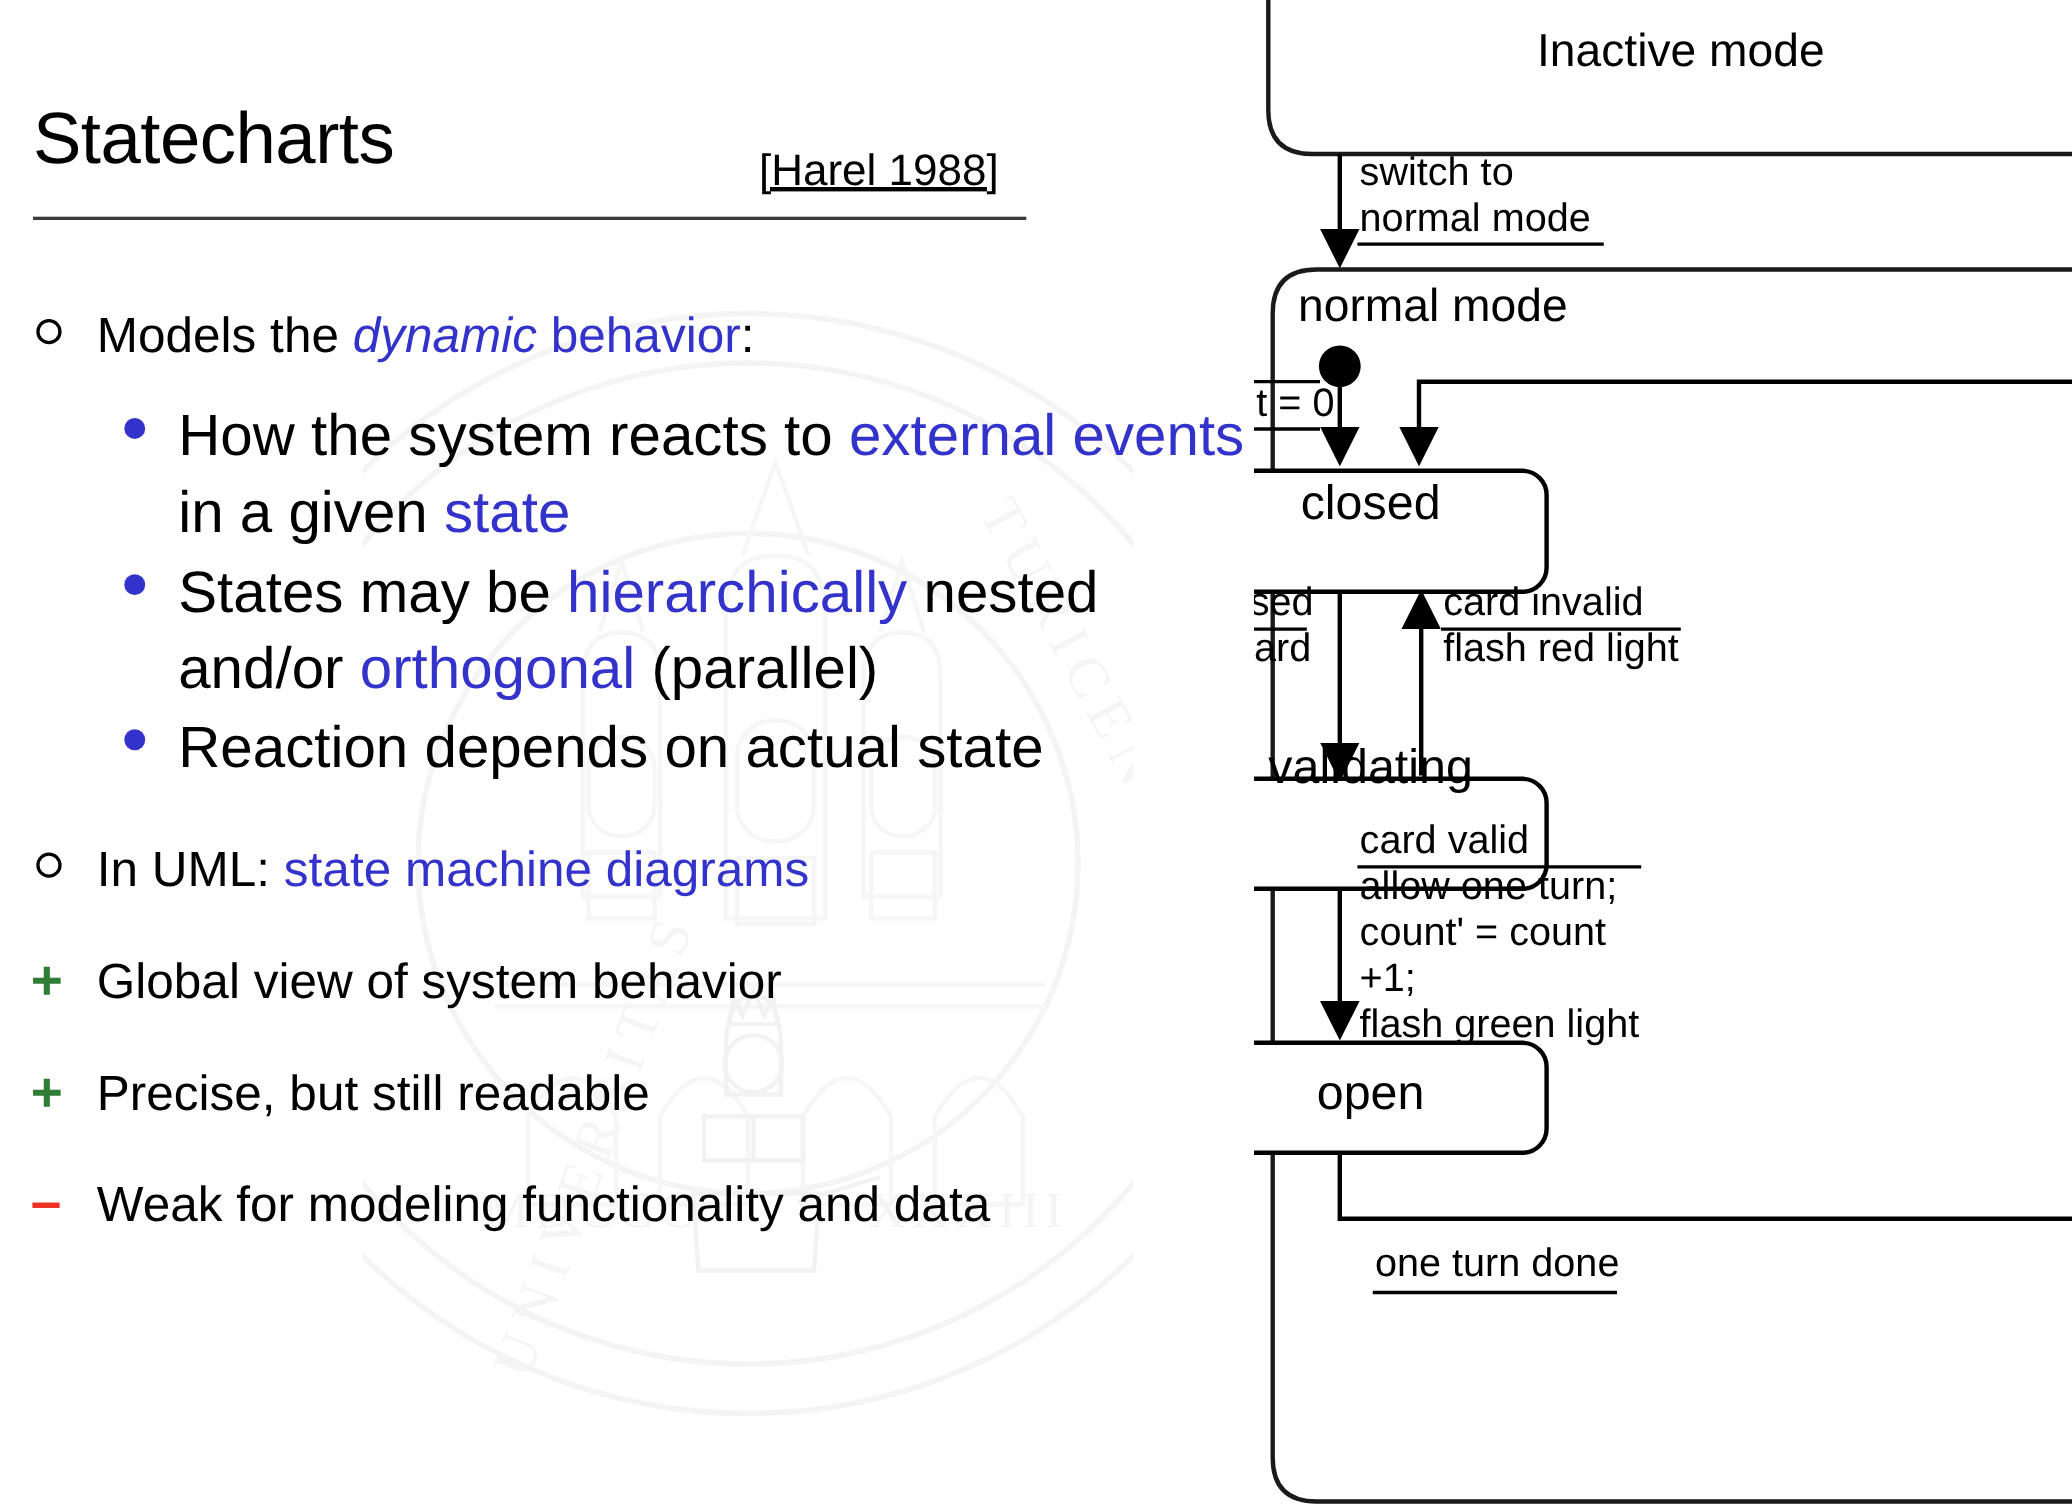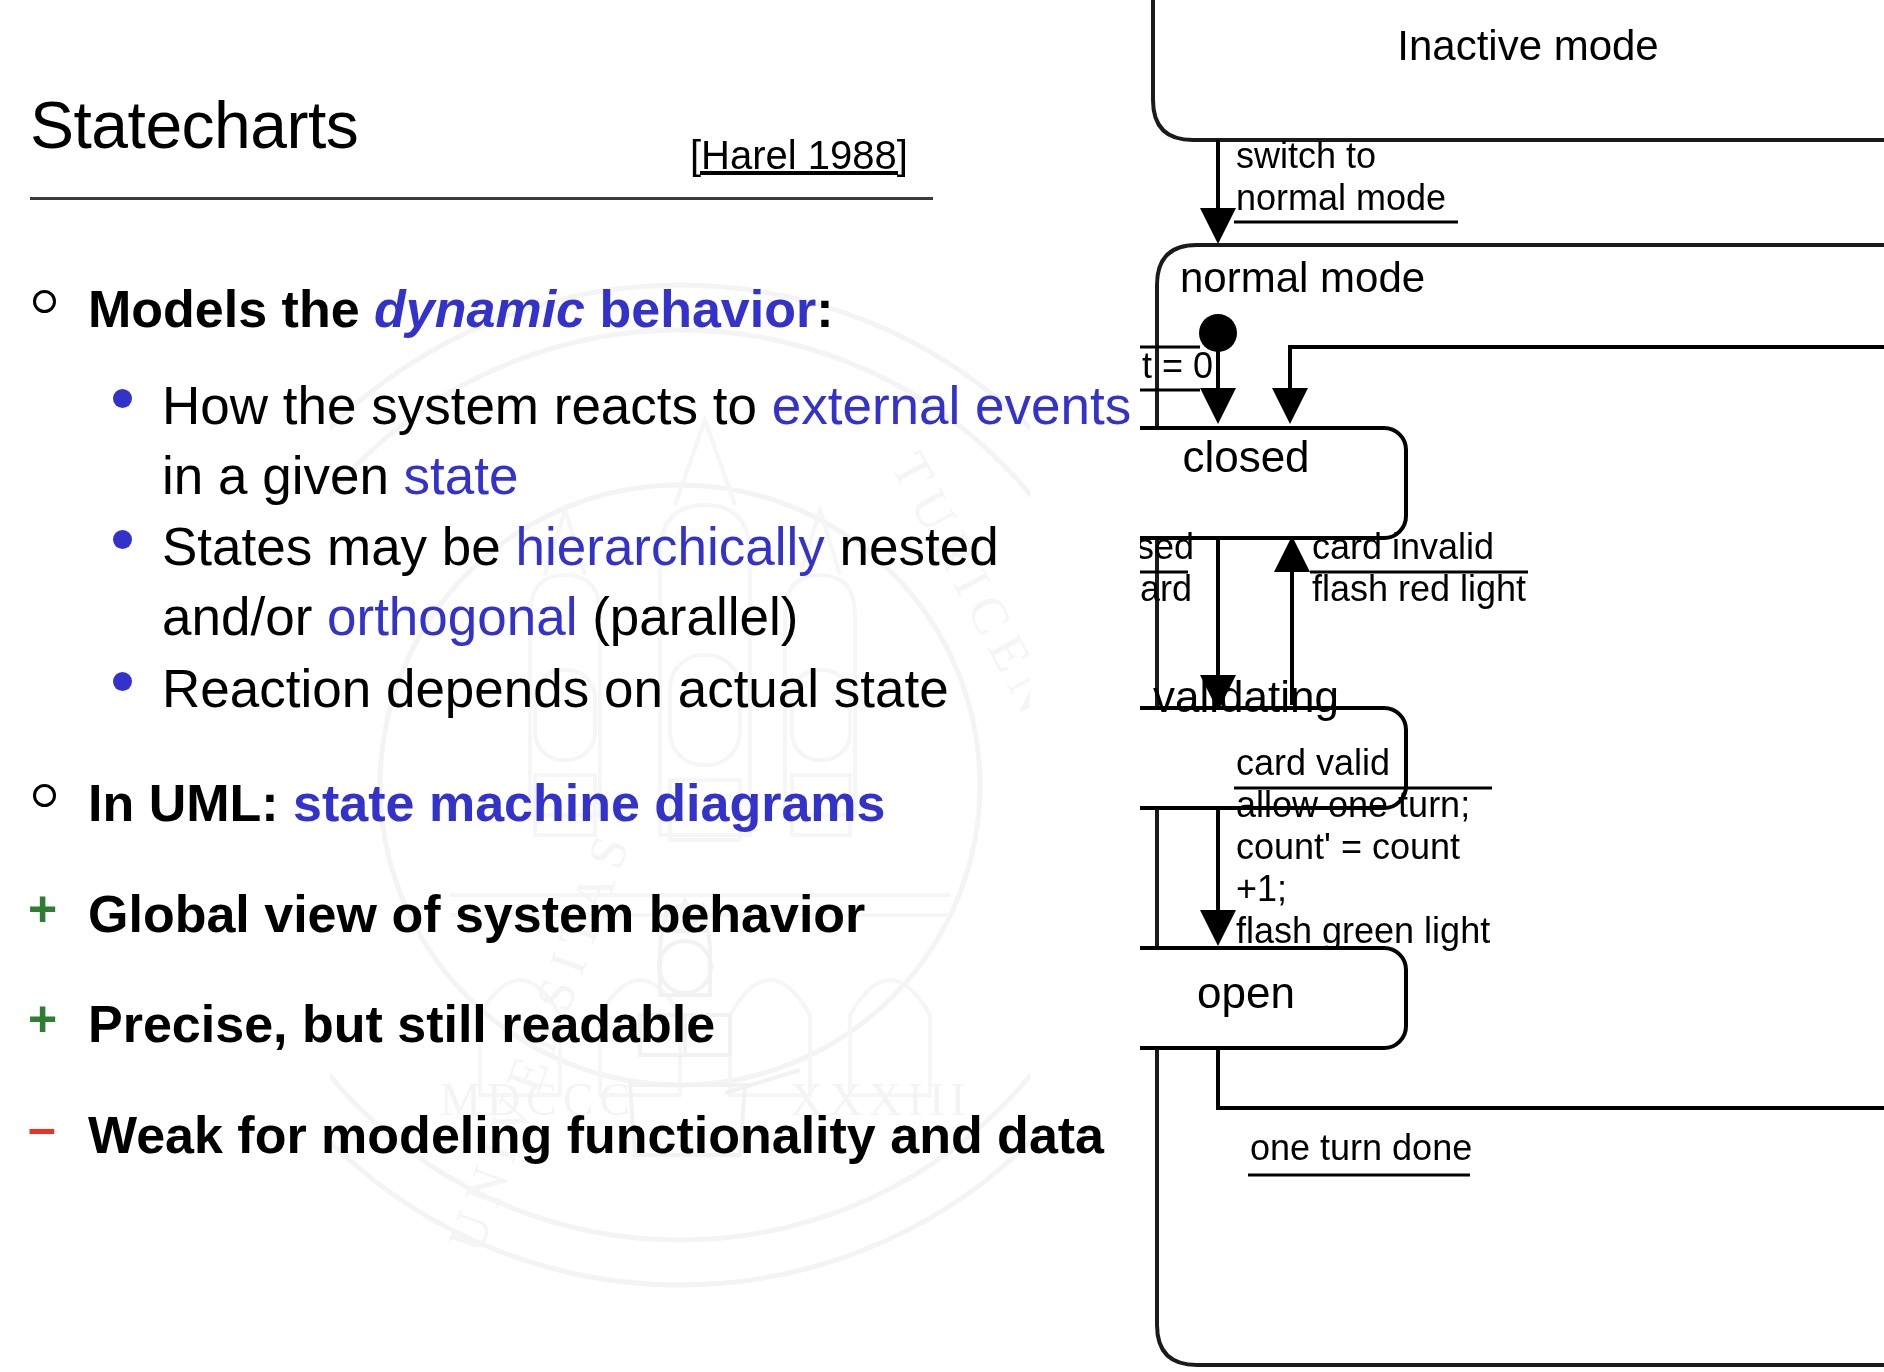--- a/index.html
+++ b/index.html
@@ -30,21 +30,21 @@
     font-size:40px;line-height:1;color:#000;white-space:nowrap;text-decoration:underline;
   }
   #title-rule{
     position:absolute;left:30px;top:197px;width:903px;height:0;
     border-top:3px solid #3a3a3a;
   }
 
   #bullets{position:absolute;left:0px;top:276px;width:1140px;}
 
   .b-l1{position:relative;padding-left:88px;margin-bottom:6px;}
-  .b-l1 .txt{font-size:52px;line-height:1.28;color:#000;font-weight:bold;}
+  .b-l1 .txt{font-size:45px;line-height:1.28;color:#000;}
   .b-l1 .marker{
     position:absolute;left:31px;top:0px;
     font-size:45px;line-height:1.28;
   }
   .marker.circle{
     left:33px;top:14px;width:23px;height:23px;border:3px solid #000;
     border-radius:50%;box-sizing:border-box;
   }
   .marker.plus{color:#2e7d32;font-weight:bold;font-size:50px;left:28px;top:-4px;}
   .marker.minus{color:#ee3124;font-weight:bold;font-size:50px;left:28px;top:-6px;}

